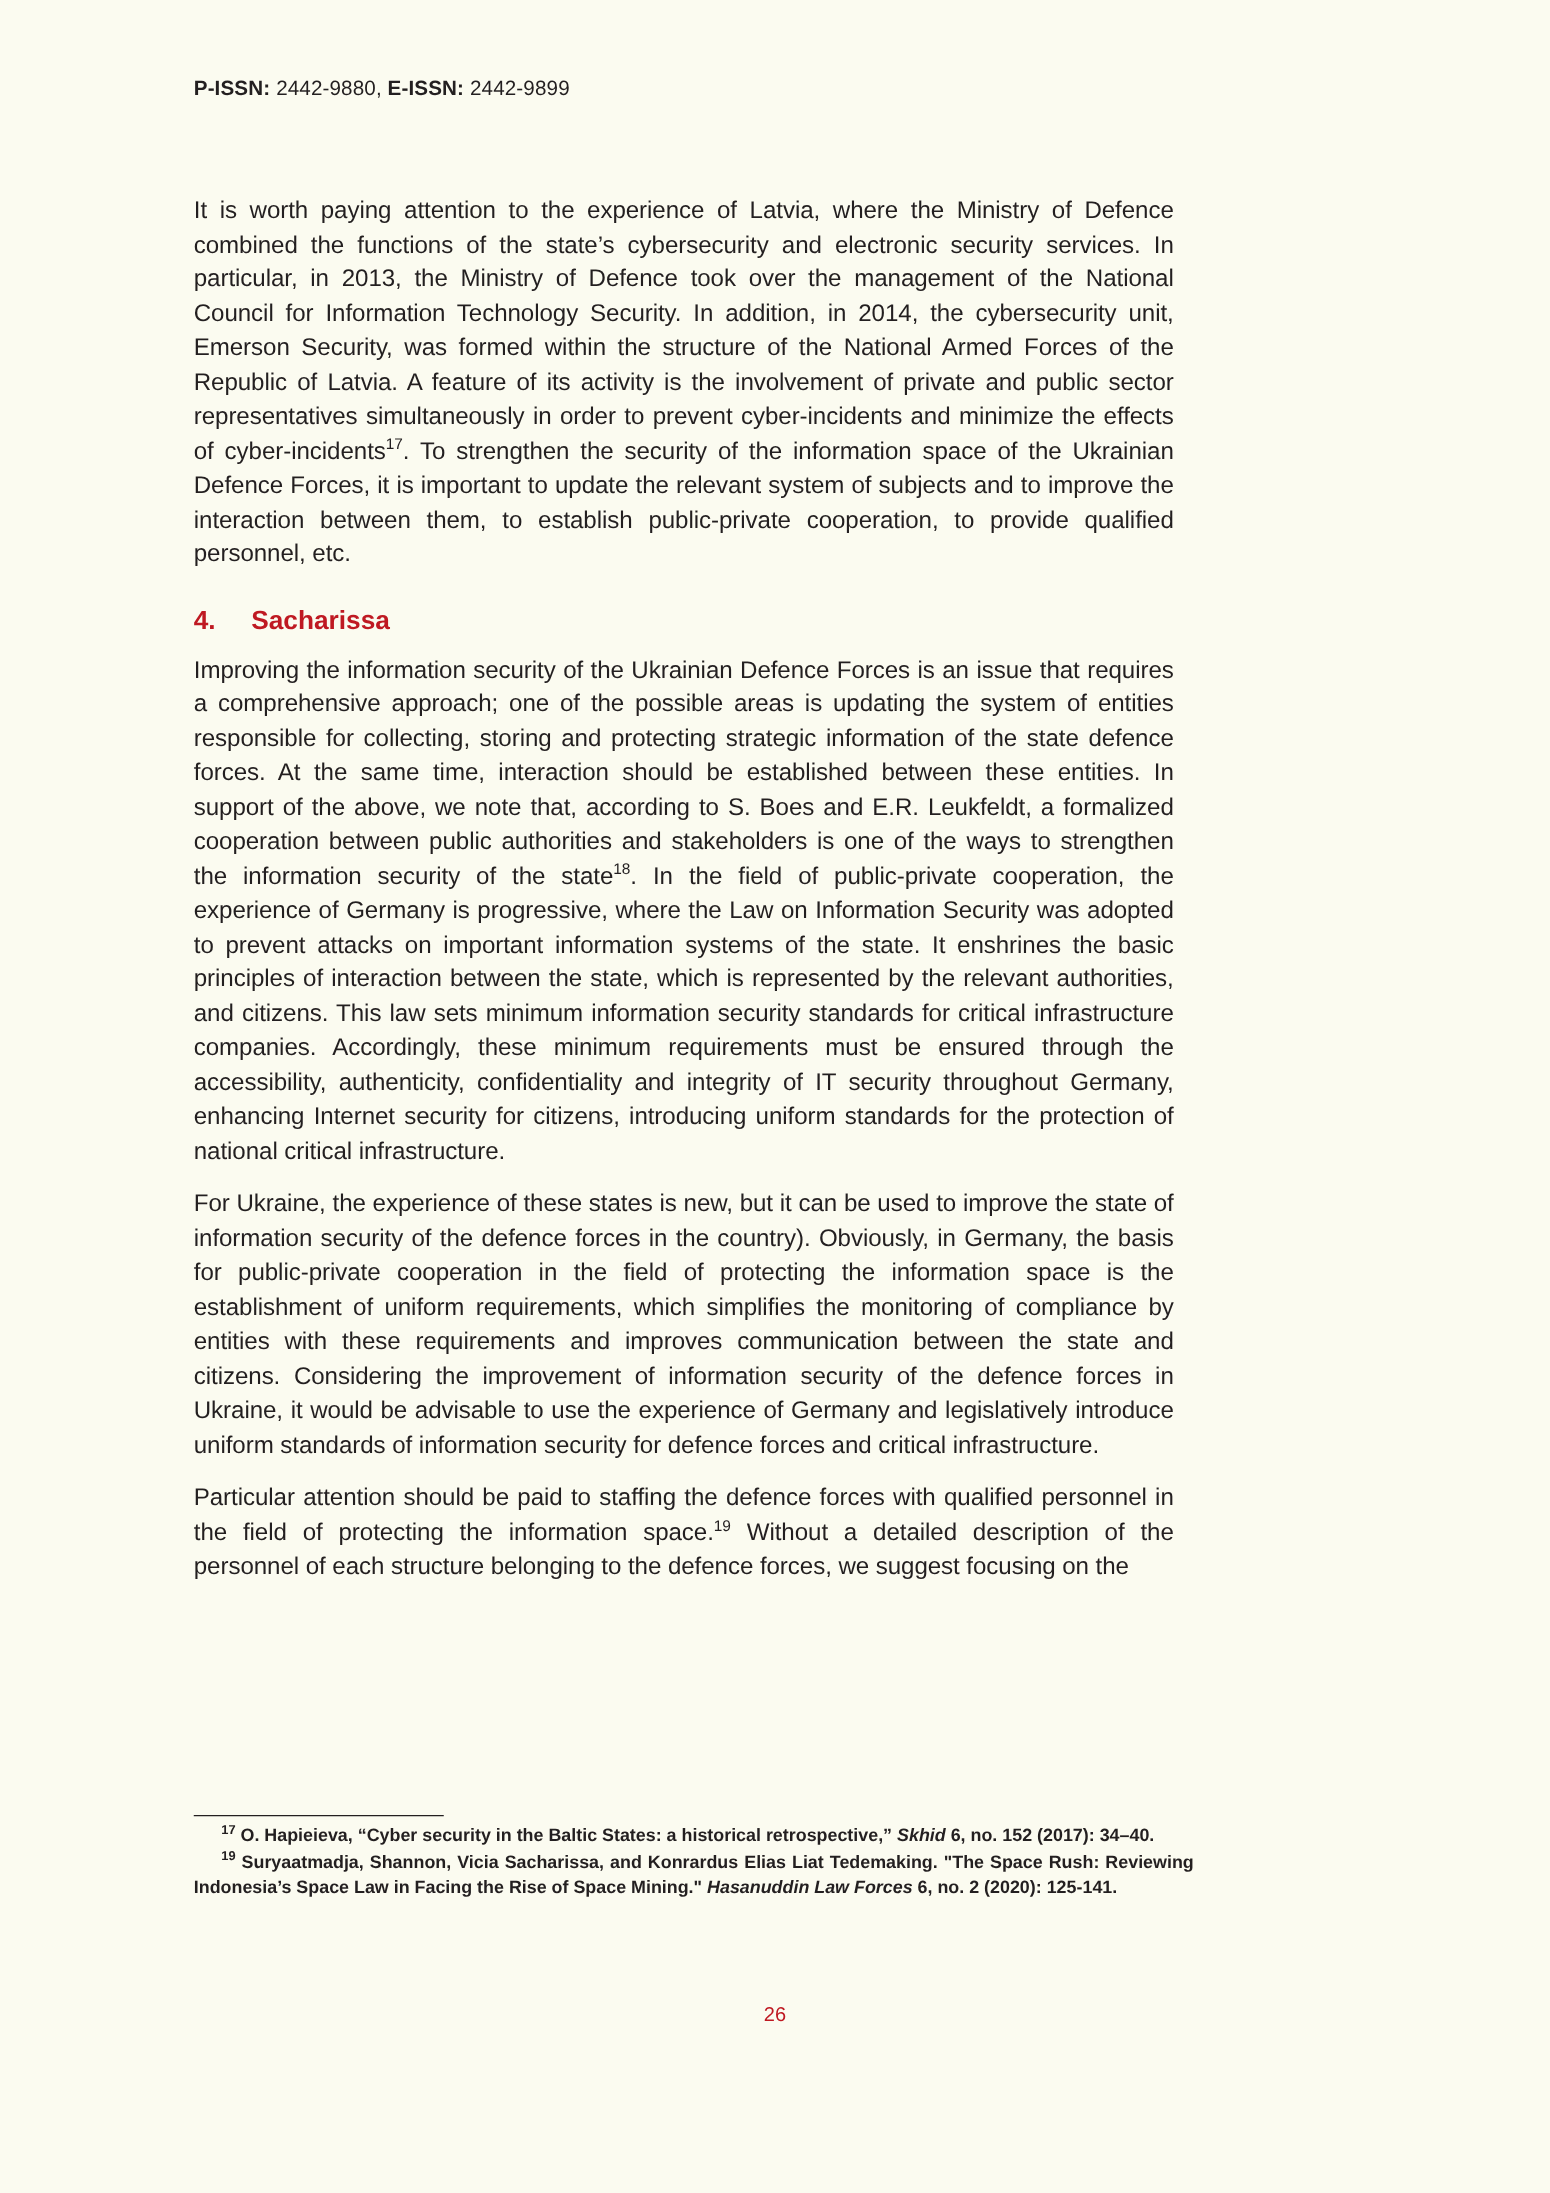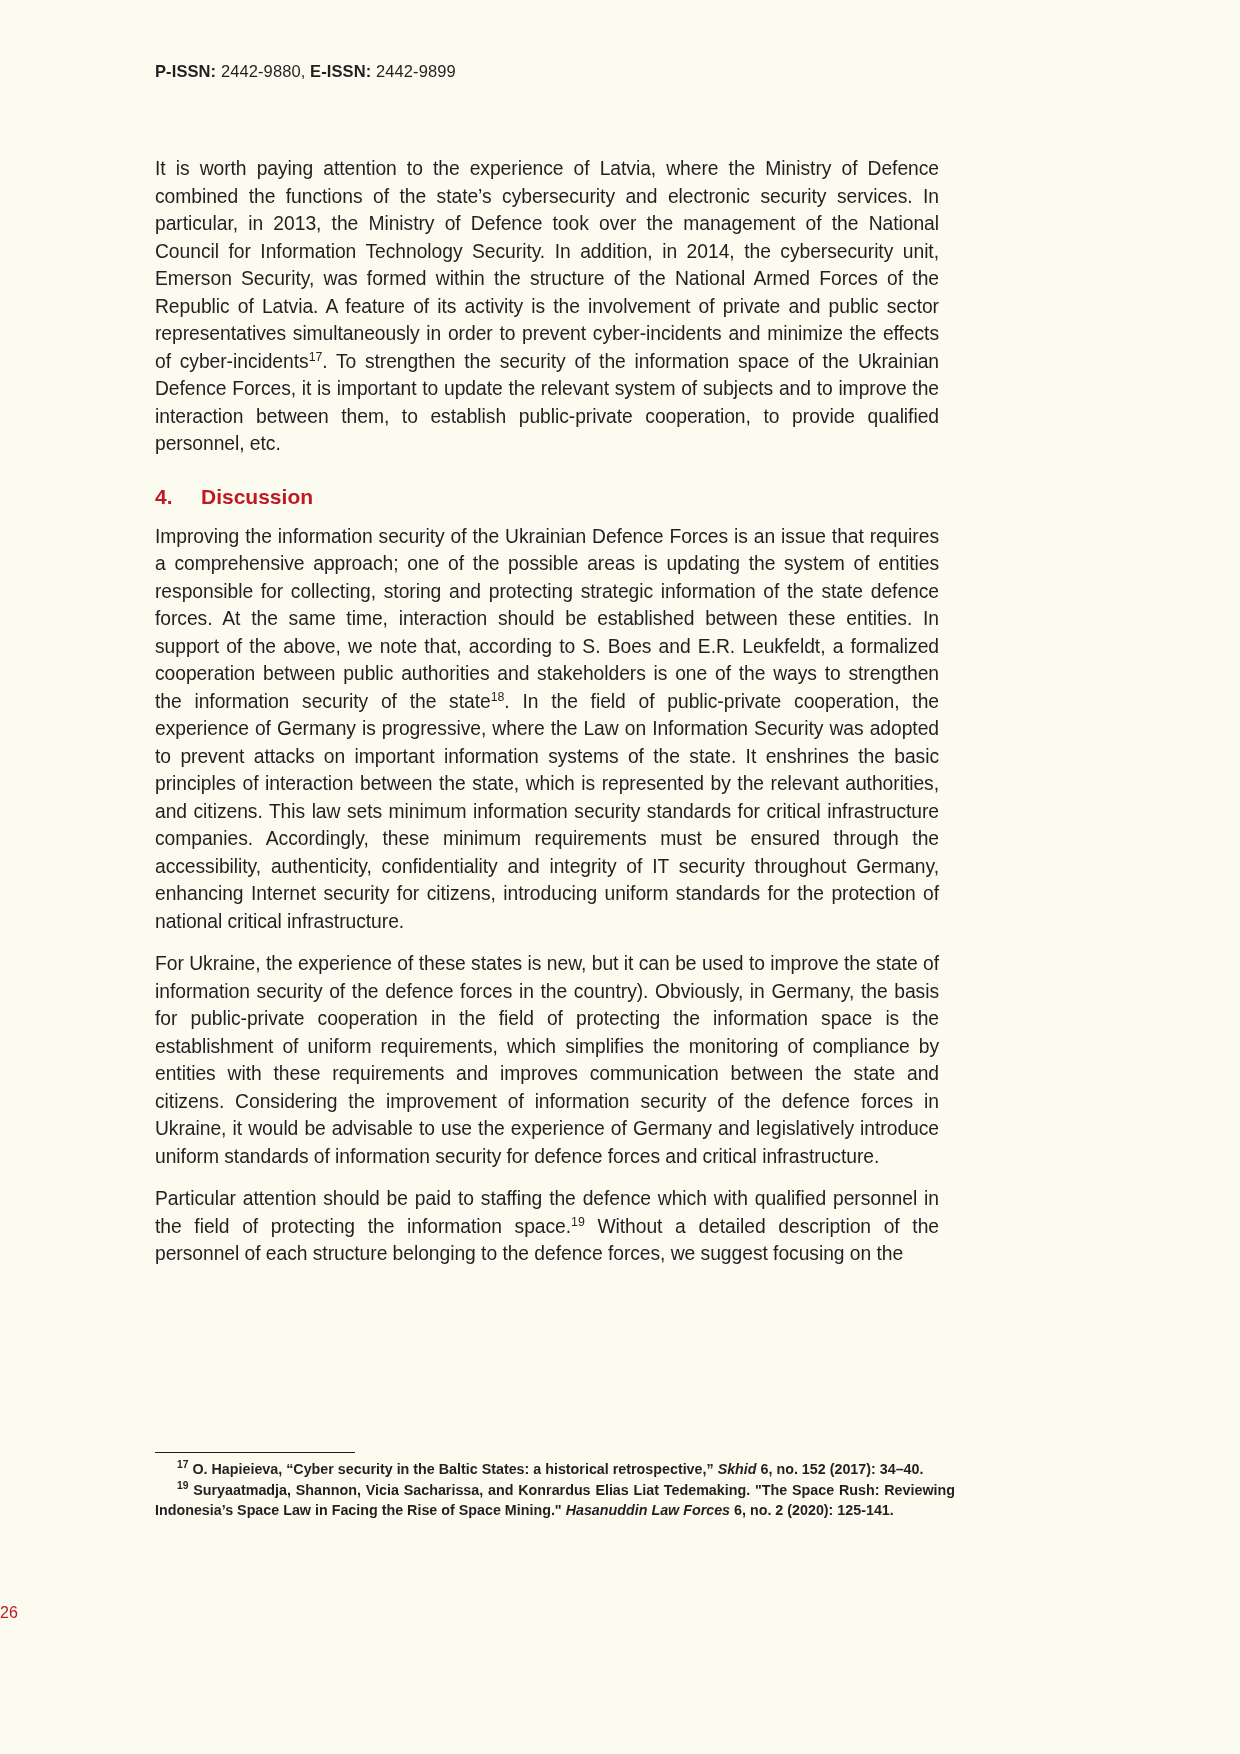--- a/index.html
+++ b/index.html
@@ -113,48 +113,48 @@
   .footnote i, .footnote em {
     font-style: italic;
   }
 
   
   .page-number {
     position: absolute;
     left: 0;
     top: 1604px;
     width: 1240px;
-    text-align: left;
+    text-align: center;
     color: #bf1922;
     font-size: 16px;
   }
 </style>
 </head>
 <body>
 
 <div class="page">
 
   <div class="running-header">
     <span class="lbl">P-ISSN:</span><span> 2442-9880, </span><span class="lbl">E-ISSN:</span><span> 2442-9899</span>
   </div>
 
   <div class="content">
 
     <p class="body-text"><span>It is worth paying attention to the experience of Latvia, where the Ministry of Defence combined the functions of the state’s cybersecurity and electronic security services. In particular, in 2013, the Ministry of Defence took over the management of the National Council for Information Technology Security. In addition, in 2014, the cybersecurity unit, Emerson Security, was formed within the structure of the National Armed Forces of the Republic of Latvia. A feature of its activity is the involvement of private and public sector representatives simultaneously in order to prevent cyber-incidents and minimize the effects of cyber-incidents</span><sup>17</sup><span>. To strengthen the security of the information space of the Ukrainian Defence Forces, it is important to update the relevant system of subjects and to improve the interaction between them, to establish public-private cooperation, to provide qualified personnel, etc.</span></p>
 
     <h2 class="section-heading">
       <span class="num">4.</span>
-      <span class="ttl">Discussion</span>
+      <span class="ttl">Sacharissa</span>
     </h2>
 
     <p class="body-text"><span>Improving the information security of the Ukrainian Defence Forces is an issue that requires a comprehensive approach; one of the possible areas is updating the system of entities responsible for collecting, storing and protecting strategic information of the state defence forces. At the same time, interaction should be established between these entities. In support of the above, we note that, according to S. Boes and E.R. Leukfeldt, a formalized cooperation between public authorities and stakeholders is one of the ways to strengthen the information security of the state</span><sup>18</sup><span>. In the field of public-private cooperation, the experience of Germany is progressive, where the Law on Information Security was adopted to prevent attacks on important information systems of the state. It enshrines the basic principles of interaction between the state, which is represented by the relevant authorities, and citizens. This law sets minimum information security standards for critical infrastructure companies. Accordingly, these minimum requirements must be ensured through the accessibility, authenticity, confidentiality and integrity of IT security throughout Germany, enhancing Internet security for citizens, introducing uniform standards for the protection of national critical infrastructure.</span></p>
 
     <p class="body-text">For Ukraine, the experience of these states is new, but it can be used to improve the state of information security of the defence forces in the country). Obviously, in Germany, the basis for public-private cooperation in the field of protecting the information space is the establishment of uniform requirements, which simplifies the monitoring of compliance by entities with these requirements and improves communication between the state and citizens. Considering the improvement of information security of the defence forces in Ukraine, it would be advisable to use the experience of Germany and legislatively introduce uniform standards of information security for defence forces and critical infrastructure.</p>
 
-    <p class="body-text tight"><span>Particular attention should be paid to staffing the defence which with qualified personnel in the field of protecting the information space.</span><sup>19</sup><span> Without a detailed description of the personnel of each structure belonging to the defence forces, we suggest focusing on the</span></p>
+    <p class="body-text tight"><span>Particular attention should be paid to staffing the defence forces with qualified personnel in the field of protecting the information space.</span><sup>19</sup><span> Without a detailed description of the personnel of each structure belonging to the defence forces, we suggest focusing on the</span></p>
 
   </div>
 
   <div class="footnotes">
     <div class="footnote-rule"></div>
 
     <p class="footnote"><sup>17</sup><span> O. Hapieieva, “Cyber security in the Baltic States: a historical retrospective,” </span><em>Skhid</em><span> 6, no. 152 (2017): 34–40.</span></p>
 
 
     <p class="footnote"><sup>19</sup><span> Suryaatmadja, Shannon, Vicia Sacharissa, and Konrardus Elias Liat Tedemaking. "The Space Rush: Reviewing Indonesia’s Space Law in Facing the Rise of Space Mining." </span><em>Hasanuddin Law Forces</em><span> 6, no. 2 (2020): 125-141.</span></p>

